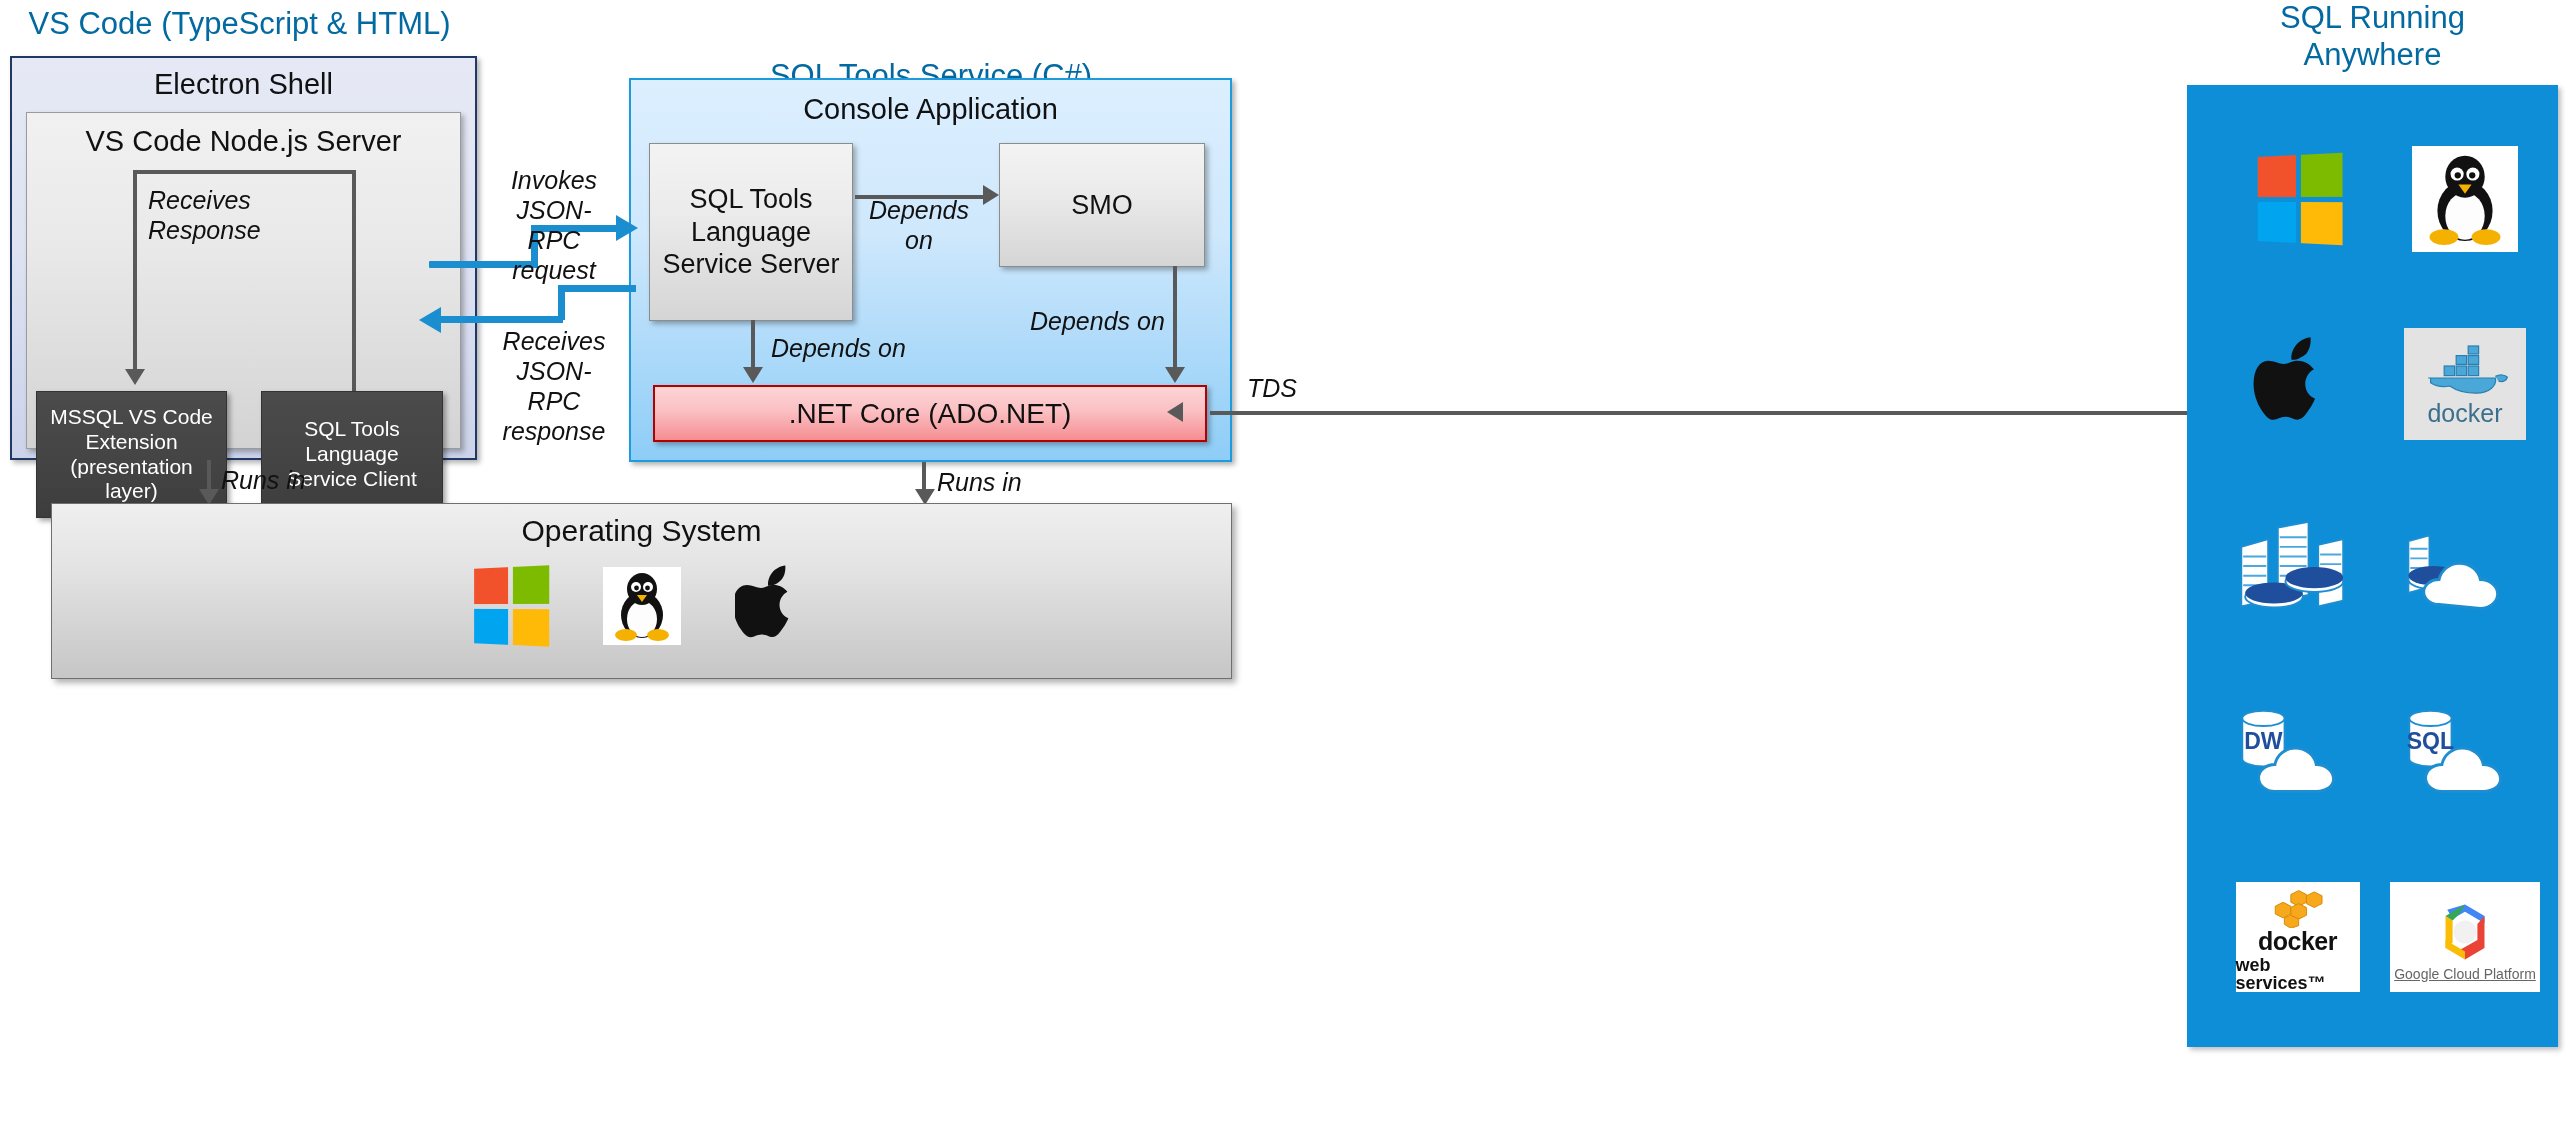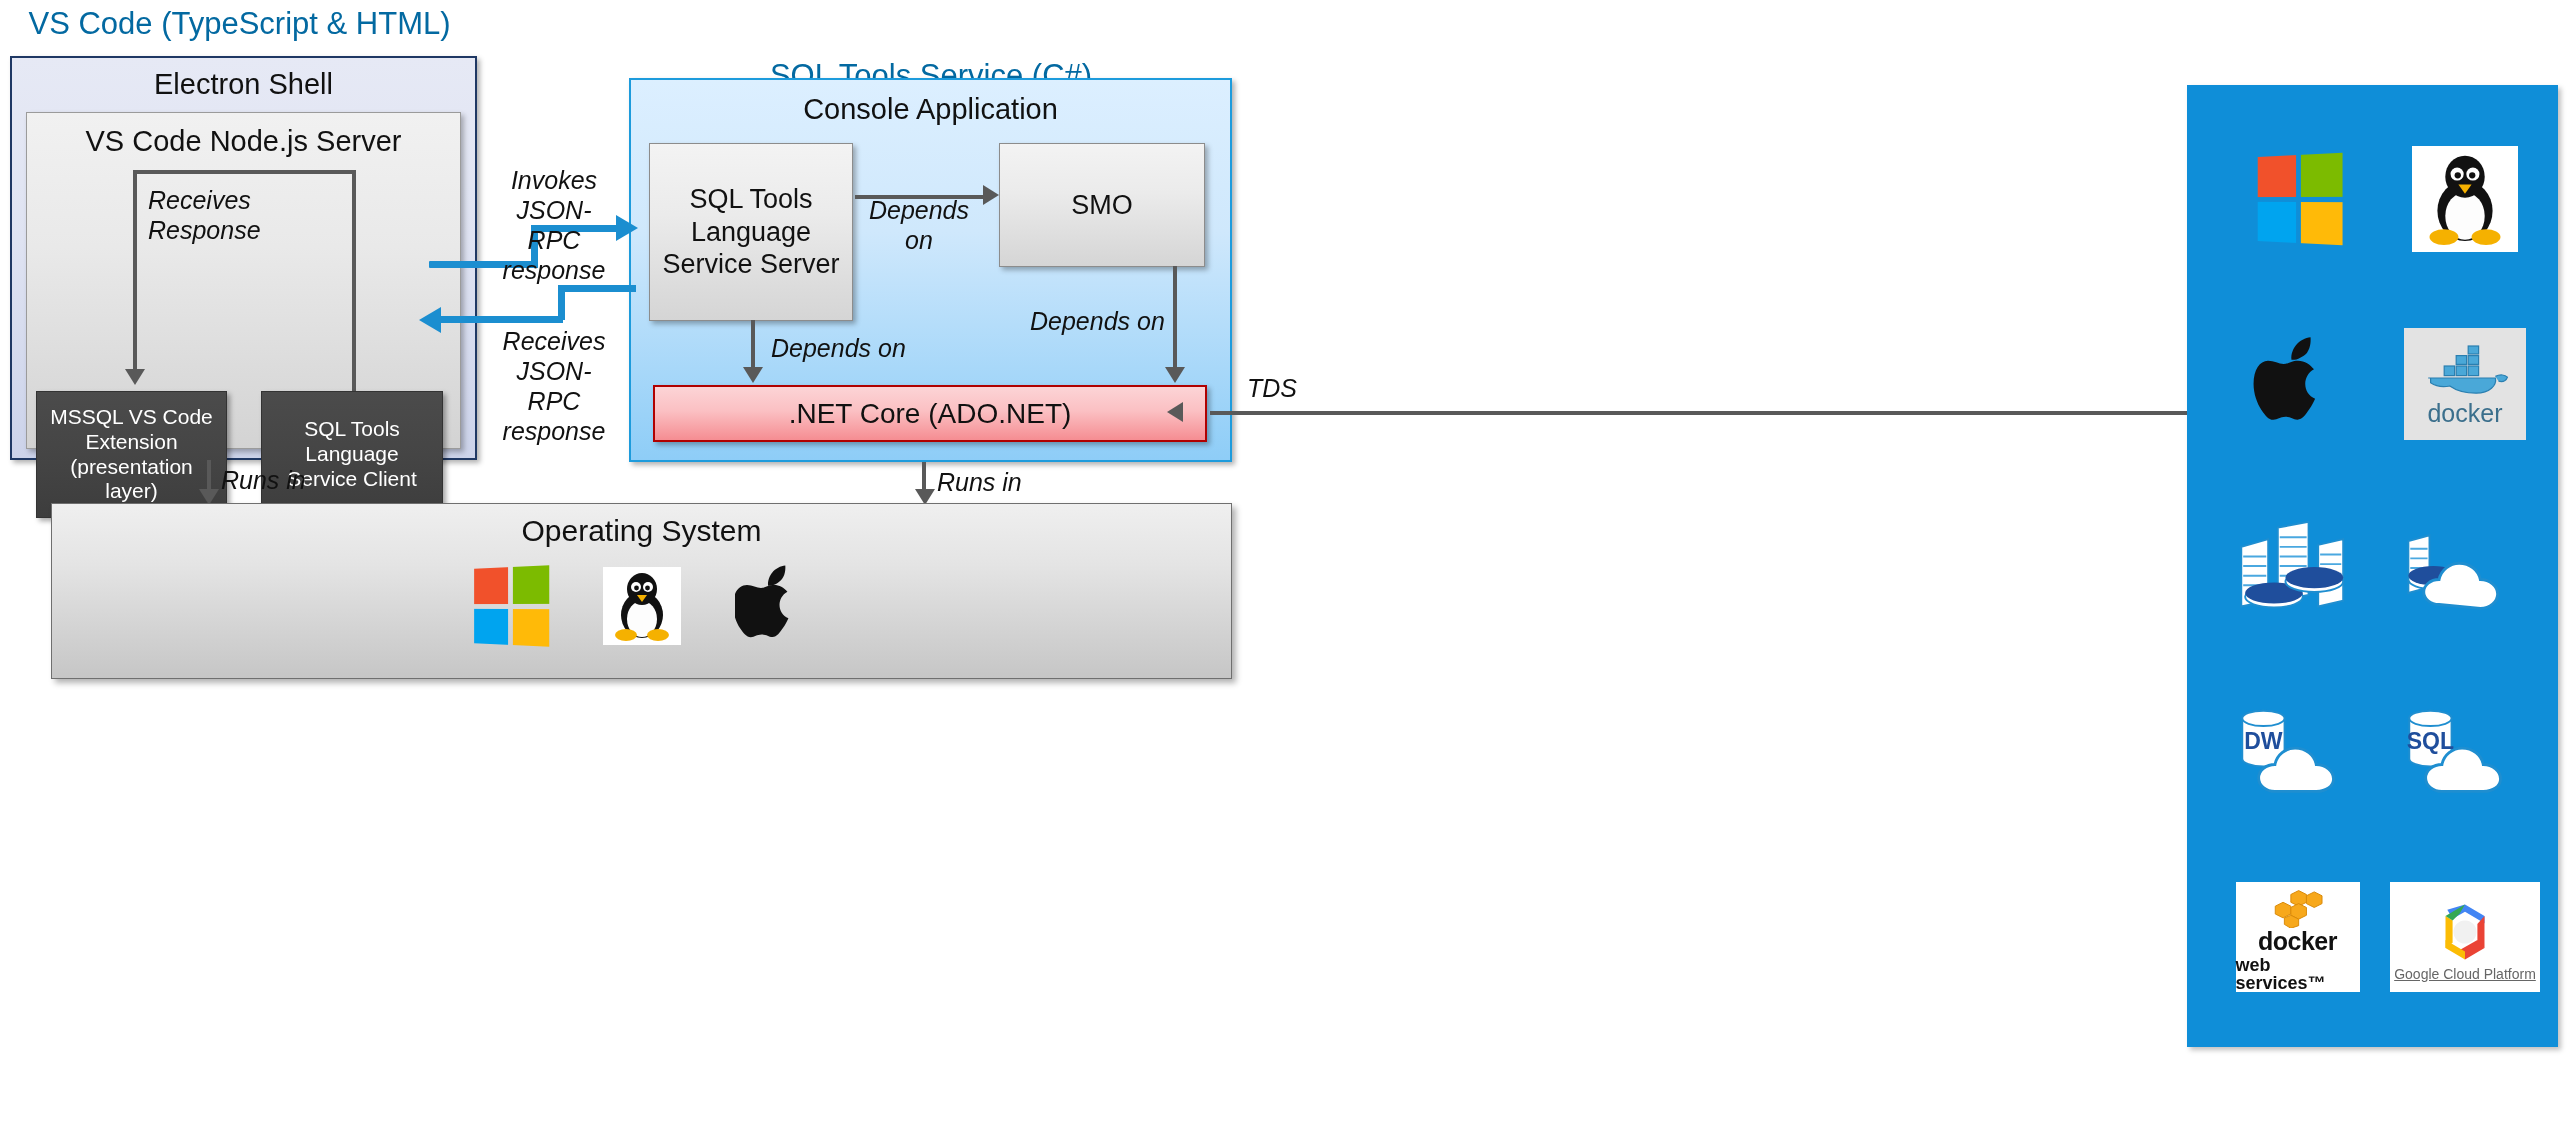--- a/index.html
+++ b/index.html
@@ -163,20 +163,22 @@
 </style>
 </head>
 <body>
 
 <div class="stage">
 
   <div class="abs col-caption" style="left:0px; top:6px; width:479px;">VS Code (TypeScript &amp; HTML)</div>
 
   <div class="abs col-caption" style="left:632px; top:58px; width:598px;">SQL Tools Service (C#)</div>
 
+  <div class="abs col-caption" style="left:2187px; top:0px; width:371px;">SQL Running
+Anywhere</div>
 
   <div class="abs panel-electron">
     <div class="panel-title">Electron Shell</div>
   </div>
 
   <div class="abs panel-nodejs">
     <div class="panel-title">VS Code Node.js Server</div>
   </div>
 
   <div class="abs ln ln-h" style="left:133px; top:170px; width:223px;"></div>
@@ -220,21 +222,21 @@
 
   <div class="abs box-pink">
     <span>.NET Core (ADO.NET)</span>
   </div>
 
   <div class="abs ln-blue thick" style="left:429px; top:261px; width:109px; border-radius:1px;"></div>
   <div class="abs ln-blue thickv" style="left:531px; top:225px; height:43px;"></div>
   <div class="abs ln-blue thick" style="left:531px; top:225px; width:90px;"></div>
   <div class="abs ahead ahead-right-blue" style="left:616px; top:215px;"></div>
   <div class="edge-label center" style="left:484px; top:165px; width:140px;">Invokes JSON-
-RPC response</div>
+RPC request</div>
 
   <div class="abs ln-blue thick" style="left:558px; top:285px; width:78px;"></div>
   <div class="abs ln-blue thickv" style="left:558px; top:285px; height:35px;"></div>
   <div class="abs ln-blue thick" style="left:441px; top:316px; width:122px;"></div>
   <div class="abs ahead ahead-left-blue" style="left:419px; top:307px;"></div>
   <div class="edge-label center" style="left:479px; top:326px; width:150px;">Receives JSON-
 RPC response</div>
 
   <div class="abs ln ln-h" style="left:855px; top:195px; width:131px;"></div>
   <div class="abs ahead ahead-right" style="left:983px; top:185px;"></div>

